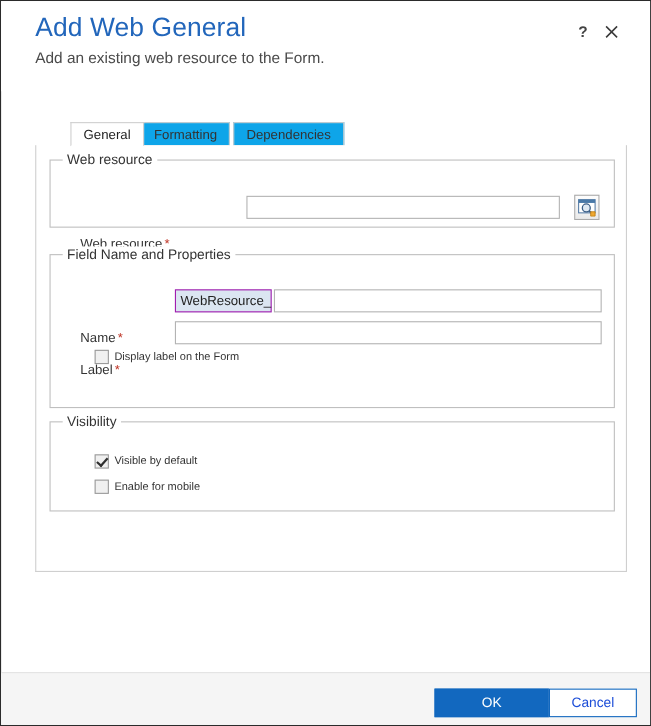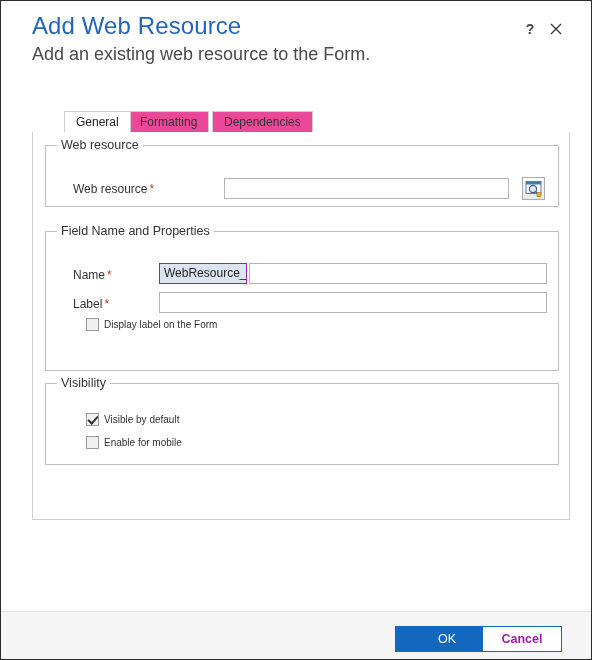--- a/index.html
+++ b/index.html
@@ -32,21 +32,21 @@
     position: absolute;
     left: 31px; top: 11px;
     font-size: 24px;
     color: #2266bb;
     letter-spacing: 0.1px;
     white-space: nowrap;
   }
   #dialog-subtitle {
     position: absolute;
     left: 31px; top: 43px;
-    font-size: 18px;
+    font-size: 14px;
     color: #4a4a4a;
     white-space: nowrap;
   }
   #help-icon {
     position: absolute;
     left: 520px; top: 19px;
     width: 18px; height: 18px;
     font-size: 14px;
     color: #444;
     text-align: center;
@@ -74,21 +74,21 @@
   }
   .tab {
     position: absolute;
     top: 0;
     height: 22px;
     padding: 0 11px;
     font-size: 12px;
     color: #333;
     line-height: 21px;
     border: 1px solid #cfcfcf;
-    background: #ec4899;
+    background: #0ea5e9;
     cursor: pointer;
     white-space: nowrap;
   }
   .tab.active {
     background: #ffffff;
     border-bottom-color: #ffffff;
     color: #222;
     z-index: 3;
   }
 
@@ -122,20 +122,21 @@
   #fs-webresource { left: 12px; top: 13px; width: 514px; height: 62px; }
   #fs-fieldname   { left: 12px; top: 99px; width: 514px; height: 140px; }
   #fs-visibility  { left: 12px; top: 251px; width: 514px; height: 82px; }
 
   
   .field-label {
     position: absolute;
     font-size: 12px;
     color: #333;
     white-space: nowrap;
+    margin-top: 32px;
   }
   .req {
     color: #c0392b;
     font-size: 12px;
     margin-left: 2px;
   }
   .txtbox {
     position: absolute;
     border: 1px solid #b3b3b3;
     background: #ffffff;
@@ -237,34 +238,33 @@
     text-align: center;
     padding: 0;
   }
   #btn-ok {
     left: 394px;
     width: 104px;
     background: #1268bf;
     color: #ffffff;
   }
   #btn-cancel {
-    left: 481px;
+    left: 498px;
     width: 80px;
     background: #ffffff;
-    color: #a21caf;
-    font-weight: bold;
+    color: #1d4ed8;
   }
 </style>
 </head>
 <body>
 
 <div id="window">
 
   <div id="header">
-    <div id="dialog-title">Add Web Resource</div>
+    <div id="dialog-title">Add Web General</div>
     <div id="dialog-subtitle">Add an existing web resource to the Form.</div>
 
     <div id="help-icon">?</div>
 
     <div id="close-icon">
       <svg width="12" height="12" viewBox="0 0 12 12" aria-hidden="true">
         <path d="M1 1 L11 11 M11 1 L1 11" stroke="#3a3a3a" stroke-width="1.4" fill="none"></path>
       </svg>
     </div>
   </div>

